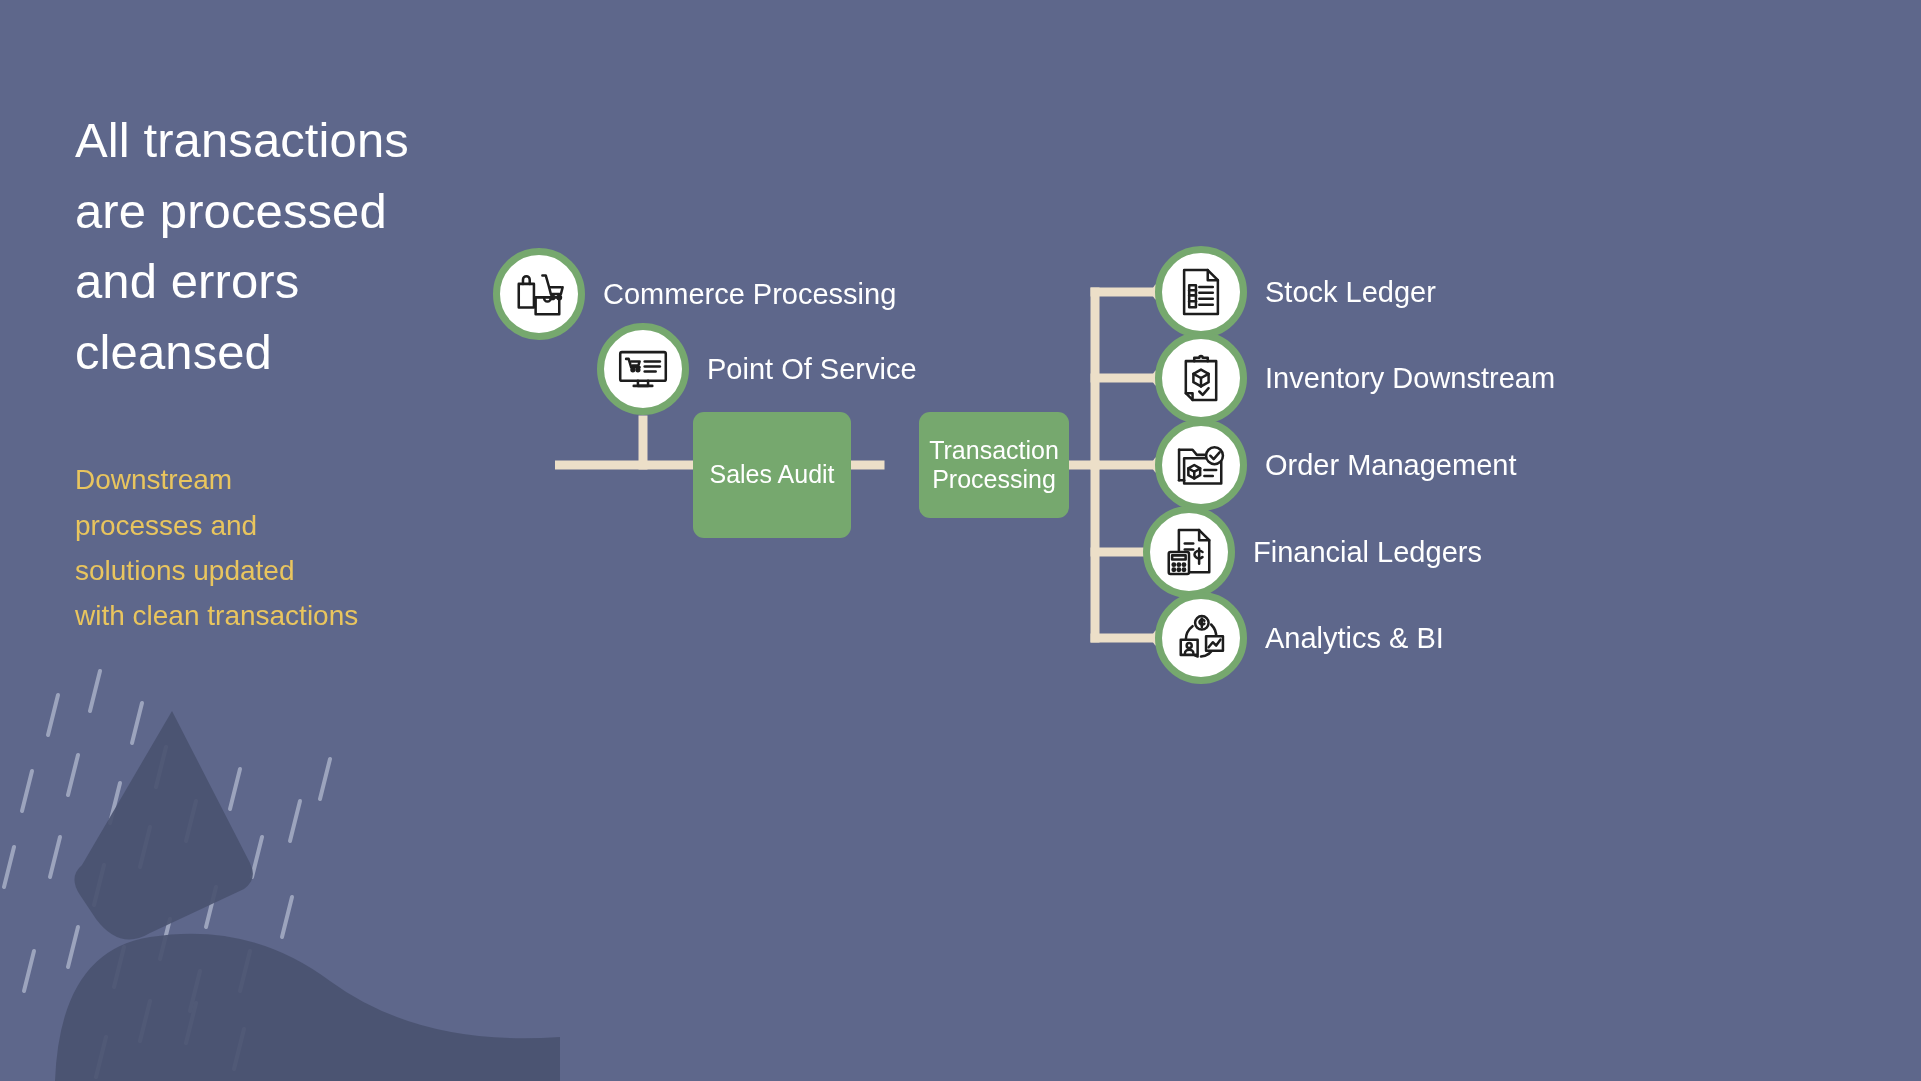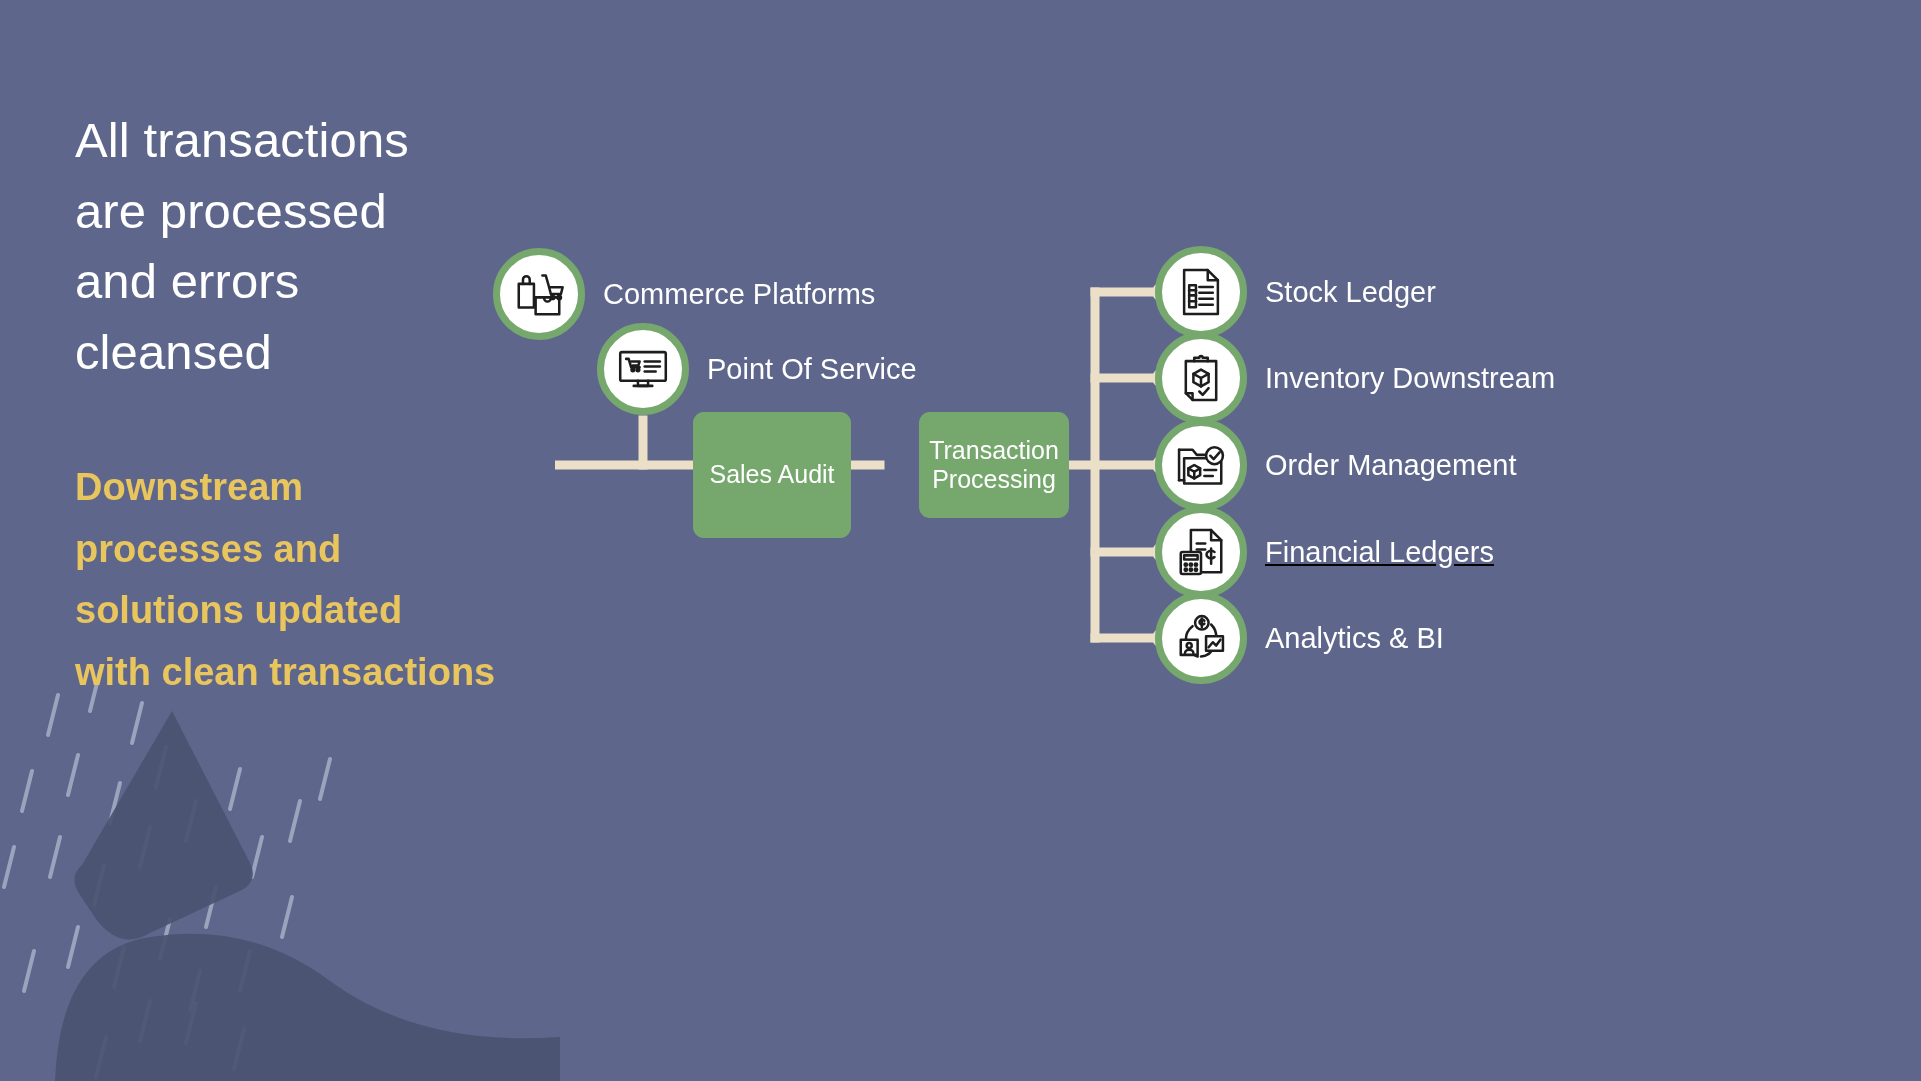--- a/index.html
+++ b/index.html
@@ -13,22 +13,22 @@
   
   .decor{position:absolute;left:0;bottom:0;width:560px;height:430px;pointer-events:none;}
 
   
   .copy{position:absolute;left:75px;top:105px;width:430px;}
   .headline{
     color:#ffffff;font-size:49px;line-height:1.44;font-weight:400;
     letter-spacing:.1px;white-space:pre-line;
   }
   .subcopy{
-    margin-top:70px;color:#e9c55e;font-size:38px;line-height:1.62;
-    font-weight:700;white-space:pre-line;
+    margin-top:70px;color:#e9c55e;font-size:28px;line-height:1.62;
+    font-weight:400;white-space:pre-line;
   }
 
   
   .diagram{position:absolute;left:555px;top:280px;width:1320px;height:540px;}
   .wires{position:absolute;inset:0;}
 
   .node{position:absolute;display:flex;align-items:center;gap:18px;}
   .ring{
     width:92px;height:92px;border-radius:50%;
     background:#ffffff;border:7px solid #76a86e;
@@ -131,21 +131,21 @@
           <path d="M8 20 H26 V48 H8 Z"></path>
           <path d="M13 20 V15 a4 4 0 0 1 8 0 v5"></path>
           <path d="M36 10 h4 l4 14 h14"></path>
           <path d="M44 24 l2 8 h12 l2 -8"></path>
           <circle cx="48" cy="36" r="2" fill="#1d1d1d"></circle>
           <circle cx="56" cy="36" r="2" fill="#1d1d1d"></circle>
           <path d="M28 36 H56 V56 H28 Z"></path>
           <path d="M38 36 a4 5 0 0 0 8 0"></path>
         </svg>
       </span>
-      <span class="node-label">Commerce Platforms</span>
+      <span class="node-label">Commerce Processing</span>
     </div>
 
     <div class="node" style="left:42px;top:43px;">
       <span class="ring">
         <svg viewBox="0 0 64 64" fill="none" stroke="#1d1d1d" stroke-width="3" stroke-linecap="round" stroke-linejoin="round" xmlns="http://www.w3.org/2000/svg">
           <rect x="5" y="12" width="54" height="34" rx="2"></rect>
           <path d="M26 46 v6 h12 v-6"></path>
           <path d="M21 52 h22"></path>
           <path d="M12 20 h3 l3 10 h10"></path>
           <path d="M18 23 h10 l-1.5 5 h-7"></path>
@@ -213,21 +213,21 @@
             <path d="M24 40 v8"></path>
           <path d="M36 38 h14"></path>
             <path d="M36 45 h10"></path>
           <circle cx="48" cy="21" r="10" fill="#ffffff"></circle>
           <path d="M43 21 l4 4 l7 -8"></path>
         </svg>
       </span>
       <span class="node-label">Order Management</span>
     </div>
 
-    <div class="node" style="left:600px;top:226px;text-decoration:underline;">
+    <div class="node" style="left:588px;top:226px;">
       <span class="ring">
         <svg viewBox="0 0 64 64" fill="none" stroke="#1d1d1d" stroke-width="3" stroke-linecap="round" stroke-linejoin="round" xmlns="http://www.w3.org/2000/svg">
           <path d="M20 6 H44 L56 18 V56 H20 Z"></path>
           <path d="M44 6 V18 H56"></path>
           <path d="M27 22 h10"></path>
             <path d="M27 29 h10"></path>
           <path d="M44 28 v18"></path>
           <path d="M48 32 a5 4 0 0 0 -8 0 a5 4 0 0 0 8 6 a5 4 0 0 1 -8 0"></path>
           <rect x="8" y="32" width="24" height="26" rx="2" fill="#ffffff"></rect>
           <path d="M12 36 h16 v5 h-16 Z"></path>

